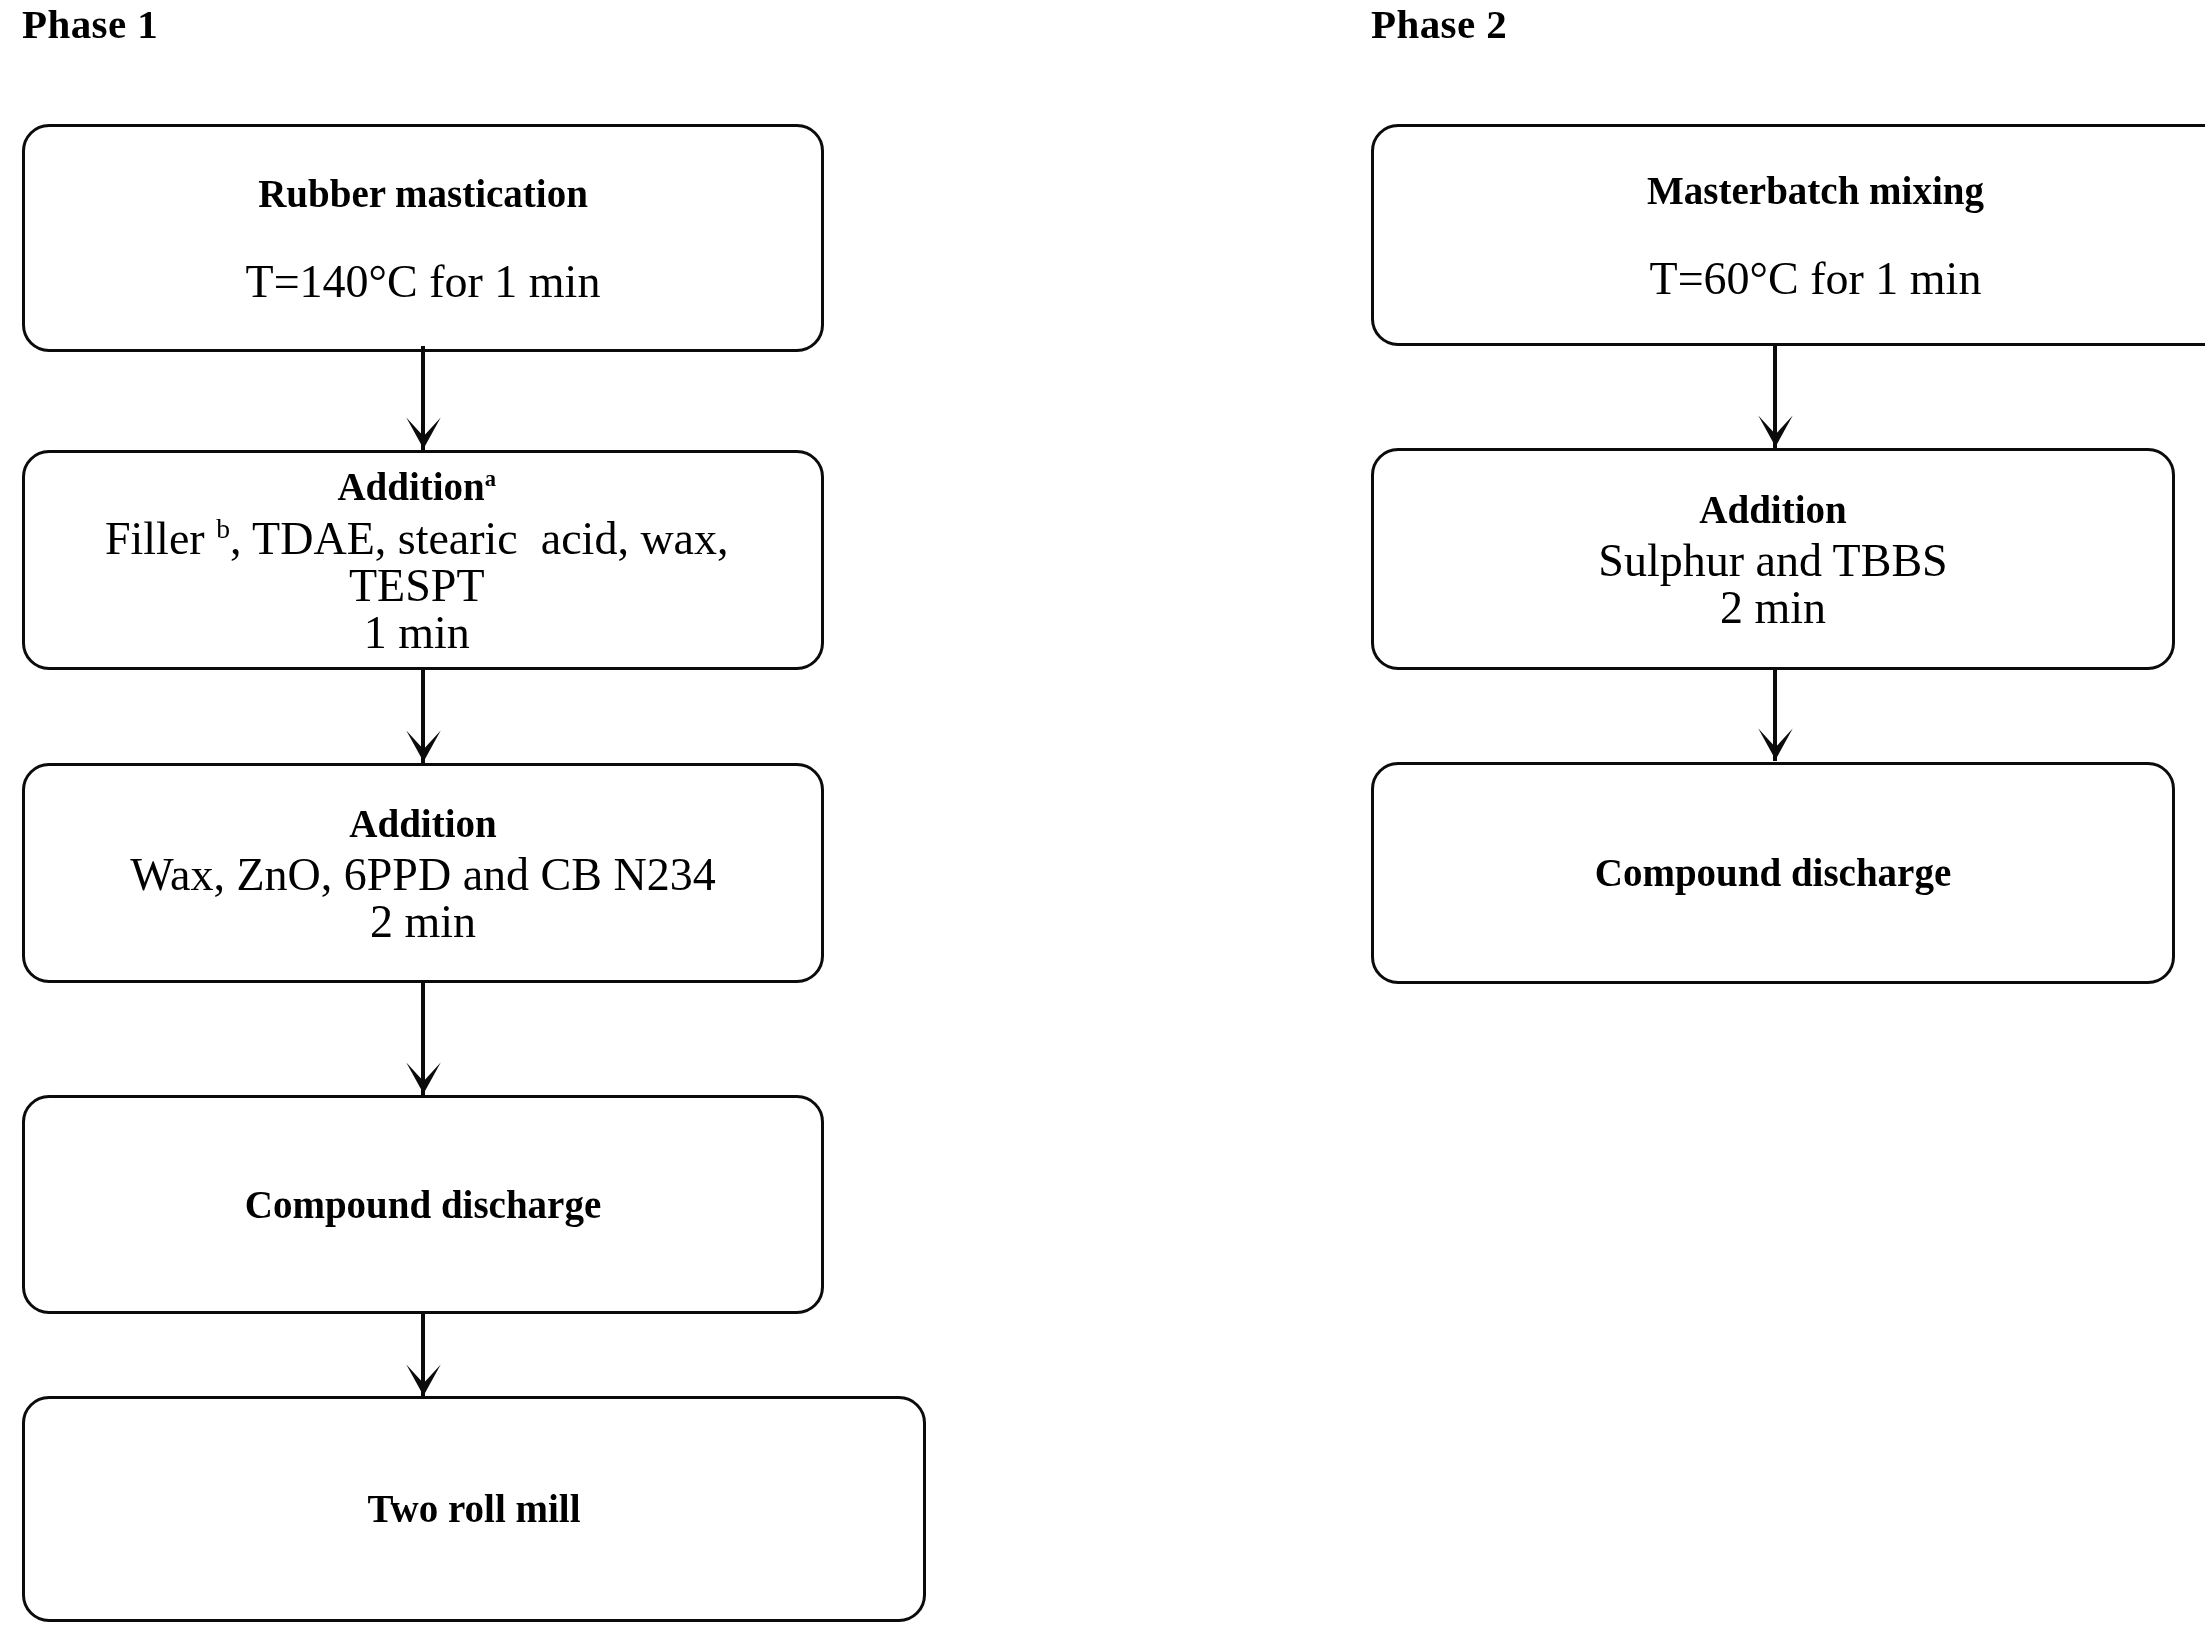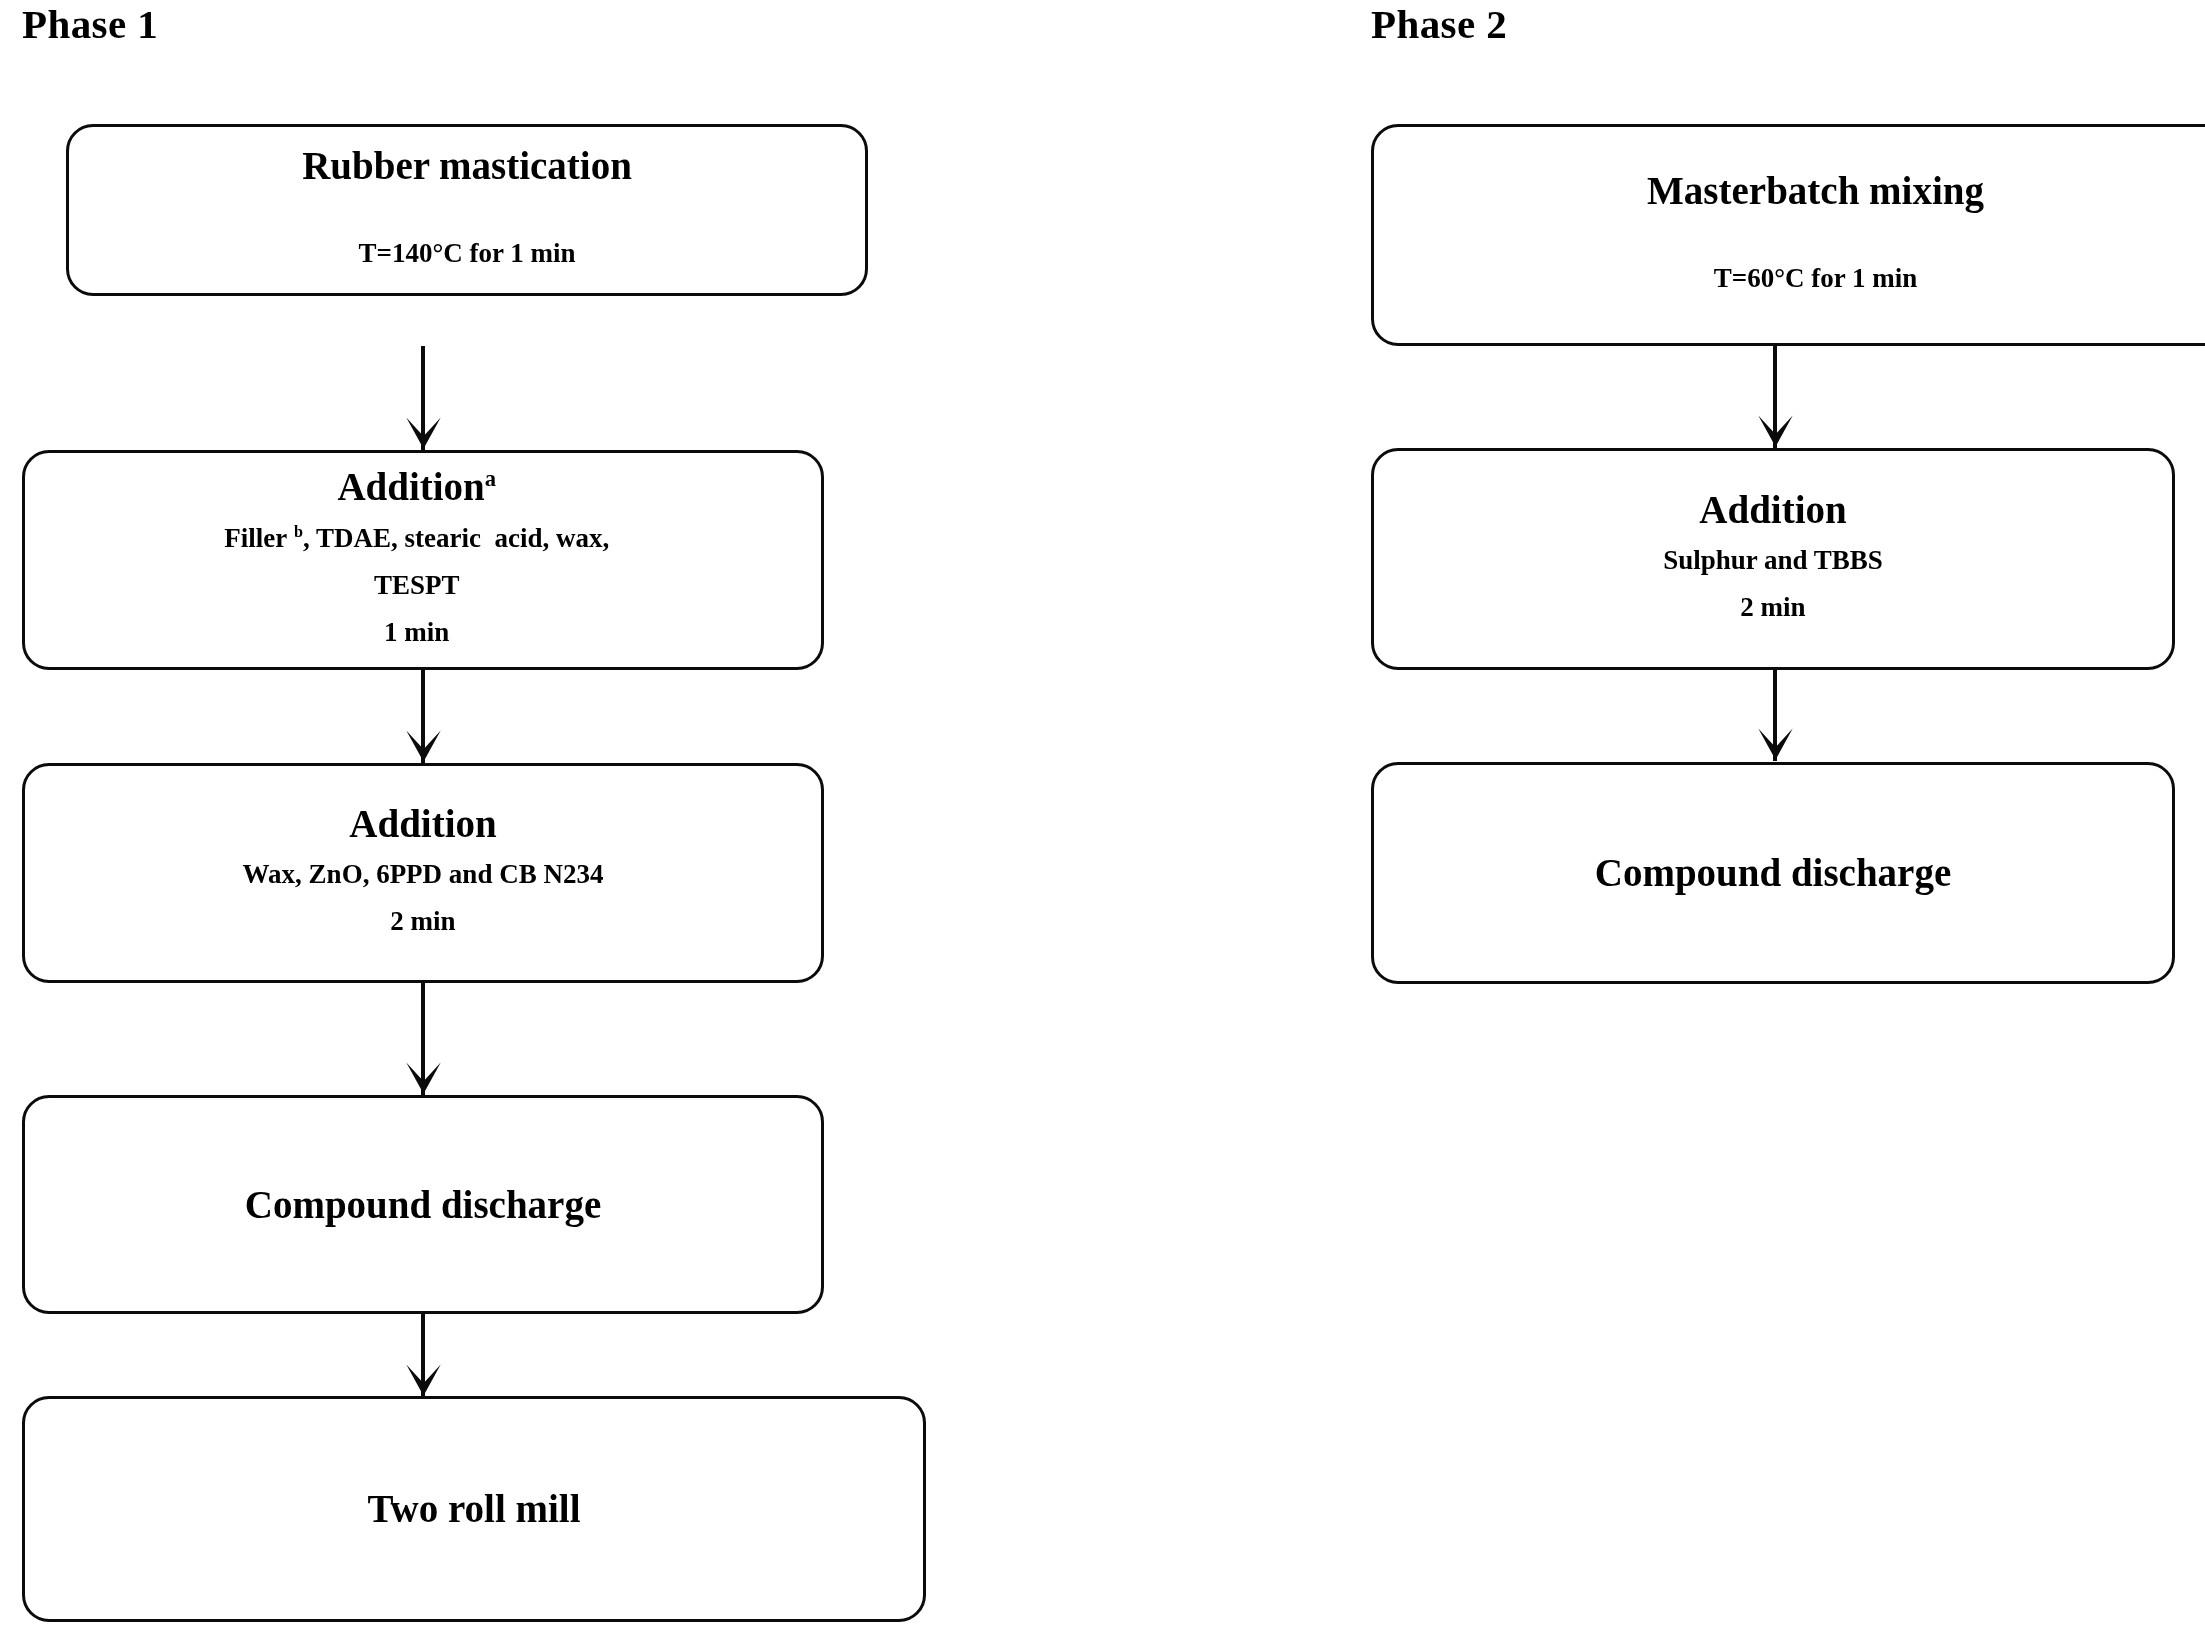--- a/index.html
+++ b/index.html
@@ -61,22 +61,22 @@
     line-height: 46px;
     white-space: nowrap;
   }
   .node .title sup {
     font-size: 0.58em;
     font-weight: bold;
     vertical-align: super;
     line-height: 0;
   }
   .node .body {
-    font-size: 27px;
-    font-weight: bold;
+    font-size: 46px;
+    font-weight: normal;
     line-height: 47px;
   }
   .node .body sup {
     font-size: 0.6em;
     vertical-align: super;
     line-height: 0;
   }
 
   
   .node.gap-large .body { margin-top: 41px; }
@@ -107,21 +107,21 @@
 </style>
 </head>
 <body>
 
 <div class="canvas">
 
   <div class="column phase1">
 
     <div class="phase-title">Phase 1</div>
 
-    <div class="node gap-large" style="left:0px; top:124px; width:802px; height:172px;margin-left:44px;">
+    <div class="node gap-large" style="left:0px; top:124px; width:802px; height:228px;">
       <div class="title">Rubber mastication</div>
       <div class="body">T=140°C for 1 min</div>
     </div>
 
     <div class="arrow" style="left:401px; top:346px; height:104px;">
       <div class="shaft" style="height:104px;"></div>
       <div class="head">
         <svg width="41" height="36" viewBox="0 0 52 46">
           <path d="M4 2 L26 42 L48 2 L26 26 Z" fill="#0b0b0b"></path>
         </svg>

